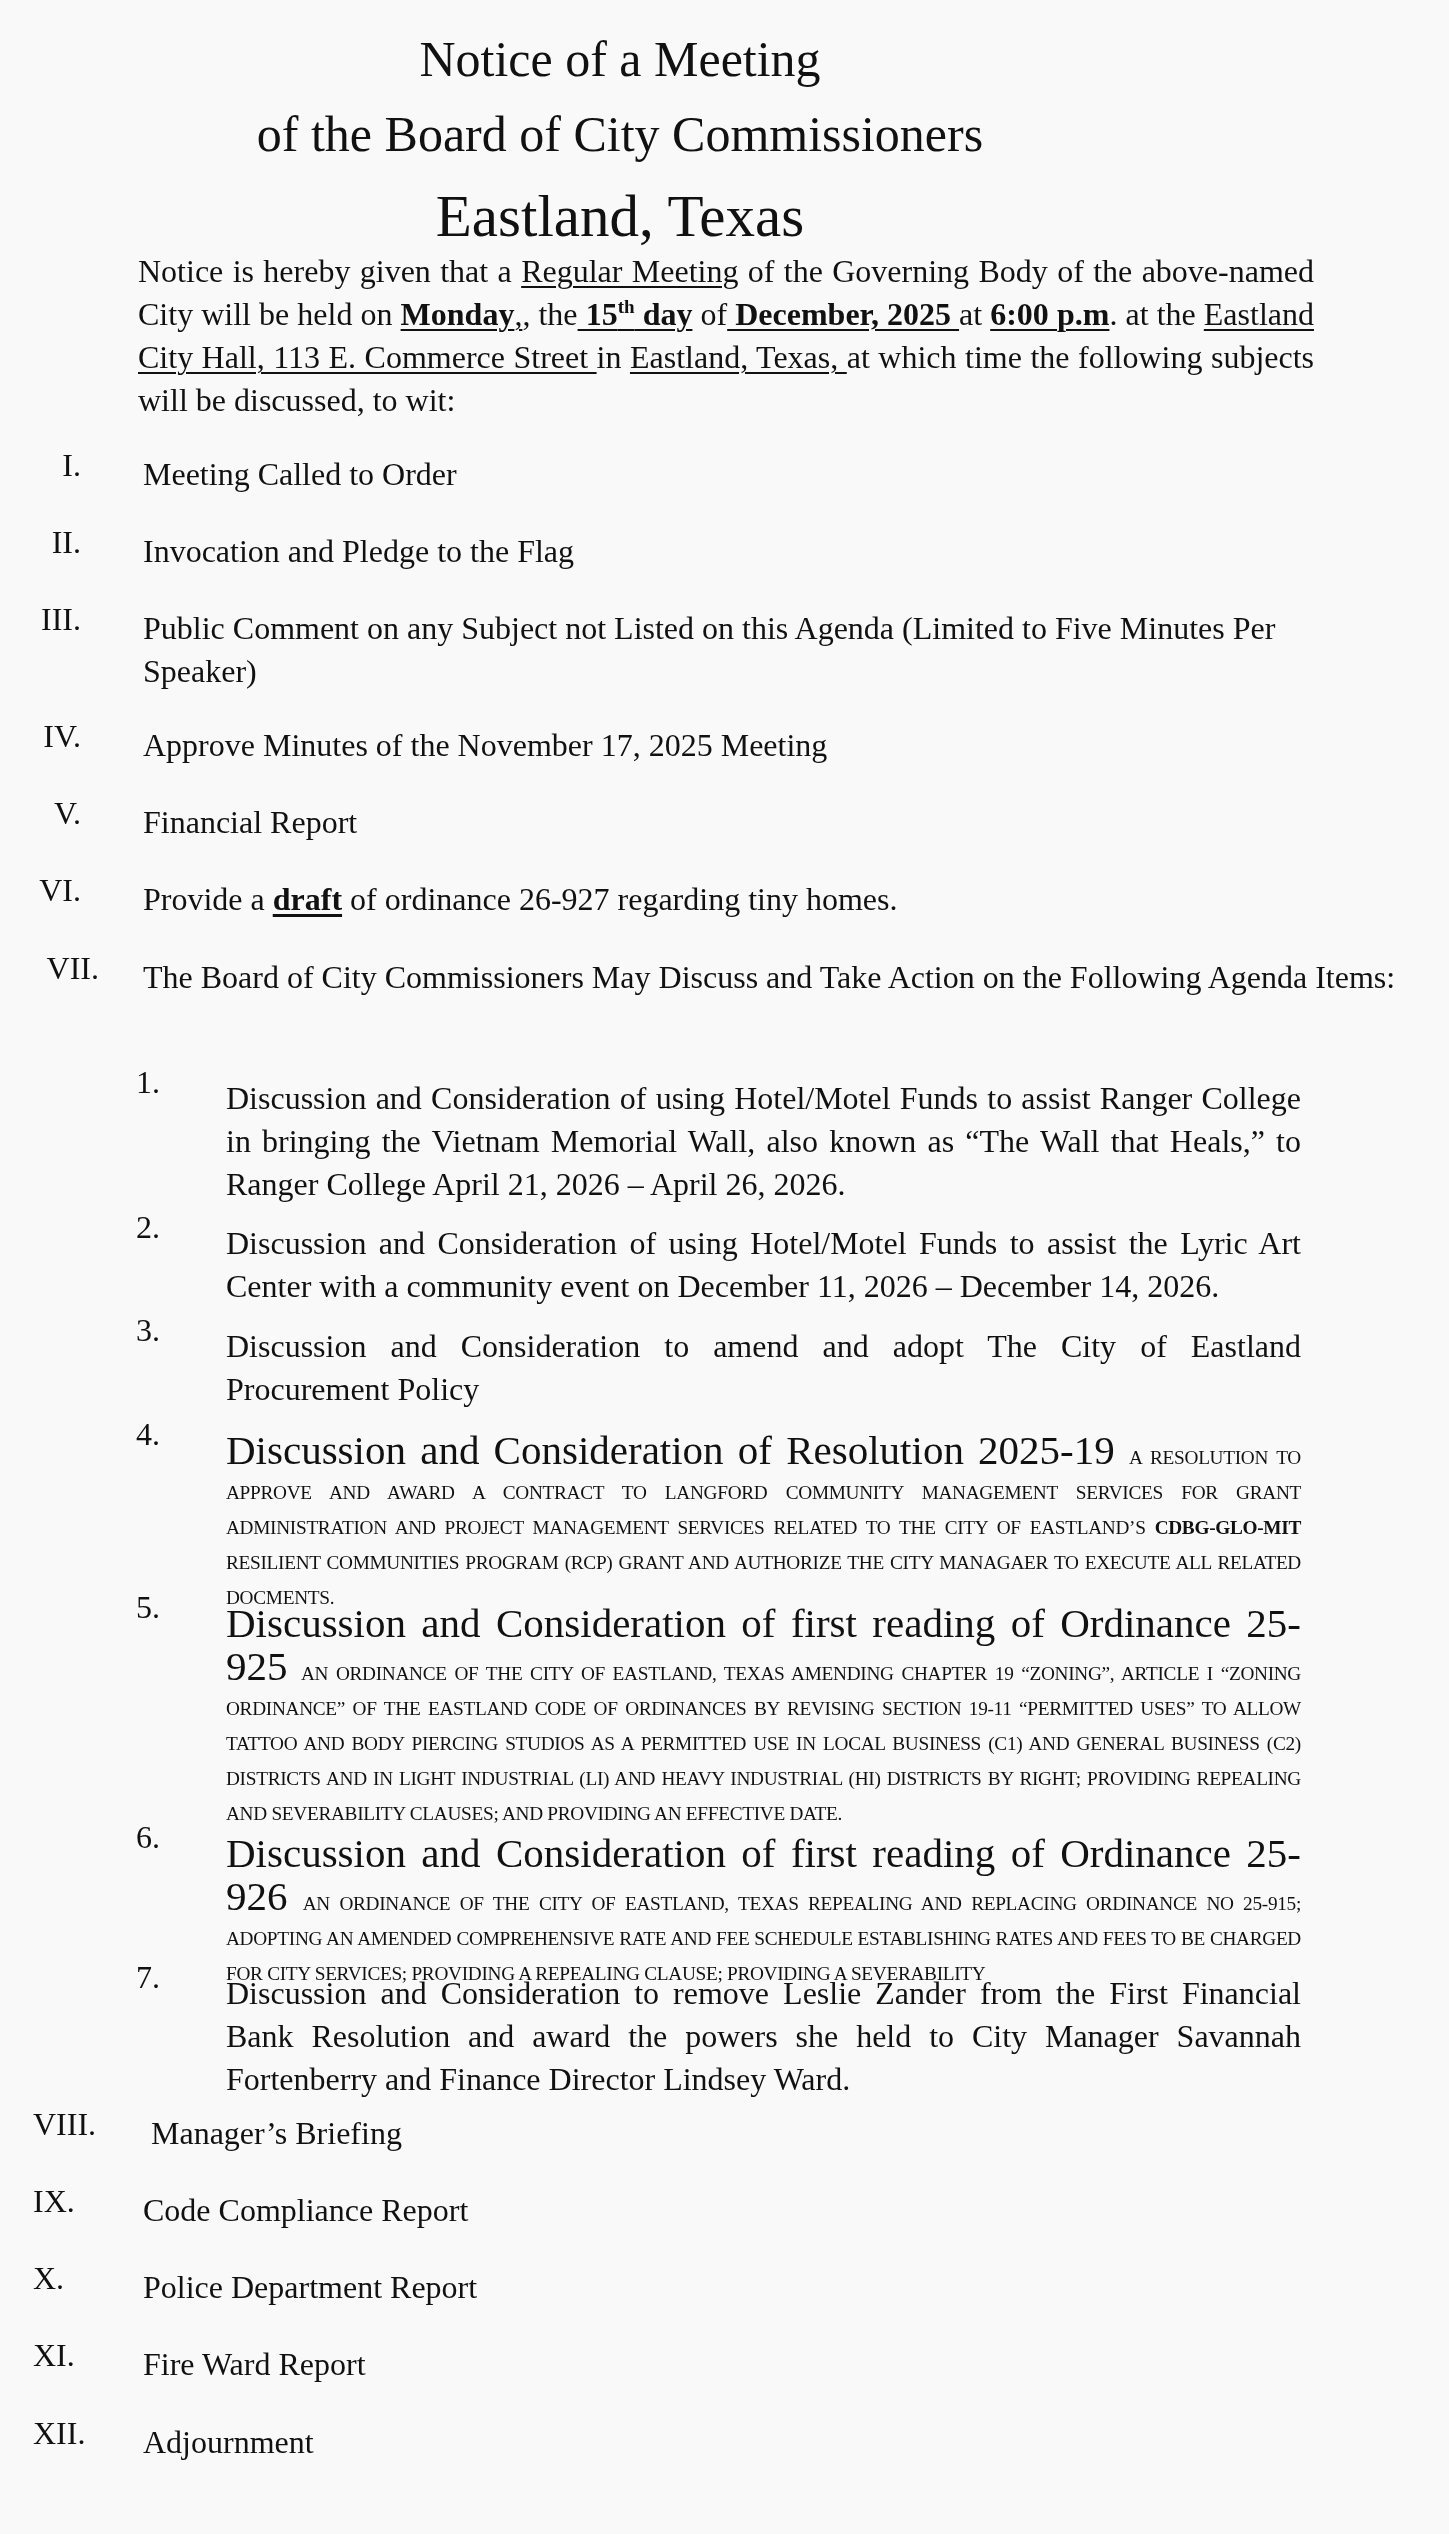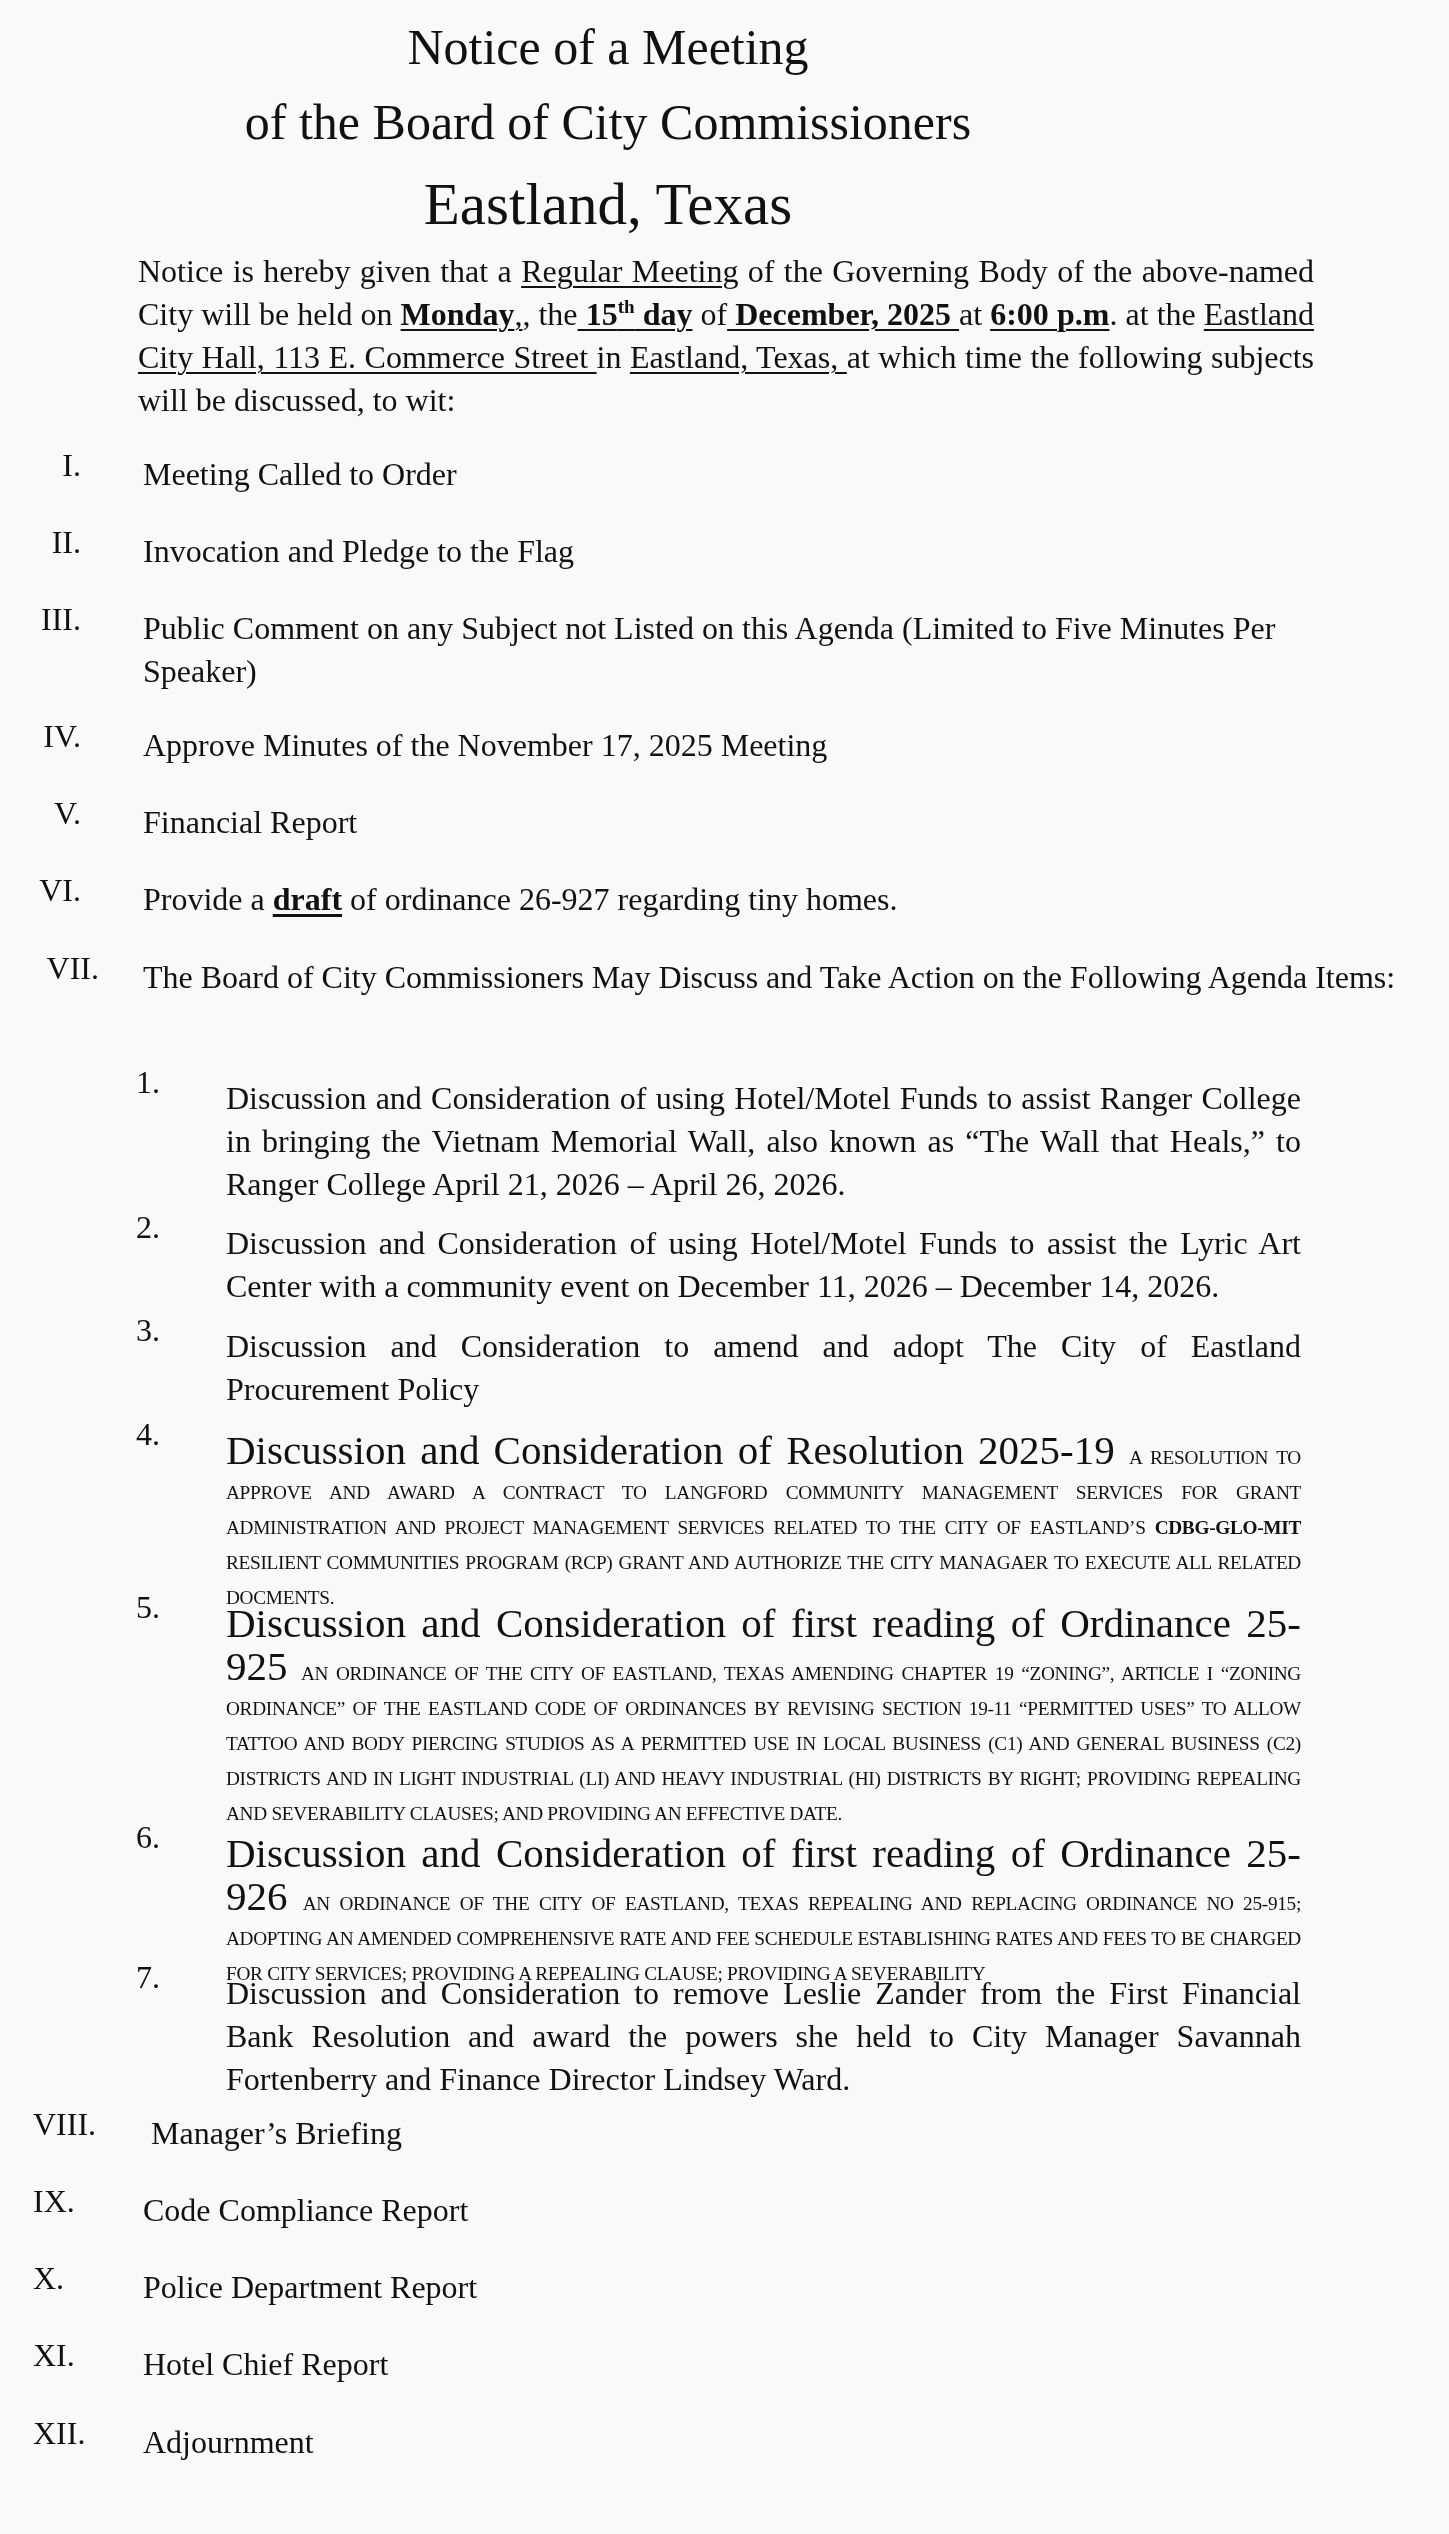--- a/index.html
+++ b/index.html
@@ -13,21 +13,21 @@
     position: relative;
     overflow: hidden;
     font-family: "Liberation Serif", "DejaVu Serif", serif;
     color: #111;
   }
   .title {
     position: absolute;
     left: 0;
     width: 1208px;
     text-align: center;
-    margin: 4px;
+    margin: 16px;
     font-weight: normal;
     white-space: nowrap;
   }
   .title-1 { top: 14px; font-size: 50px; line-height: 59px; }
   .title-2 { top: 89px; font-size: 50px; line-height: 59px; }
   .title-3 { top: 166px; font-size: 59px; line-height: 69px; }
 
   .notice {
     position: absolute;
     left: 134px;
@@ -171,19 +171,19 @@
 <div class="row" style="top:2180px">
   <span class="num-l">IX.</span>
   <p class="txt">Code Compliance Report</p>
 </div>
 <div class="row" style="top:2257px">
   <span class="num-l">X.</span>
   <p class="txt">Police Department Report</p>
 </div>
 <div class="row" style="top:2334px">
   <span class="num-l">XI.</span>
-  <p class="txt">Hotel Chief Report</p>
+  <p class="txt">Fire Ward Report</p>
 </div>
 <div class="row" style="top:2412px">
   <span class="num-l">XII.</span>
   <p class="txt">Adjournment</p>
 </div>
 
 
 </body></html>

